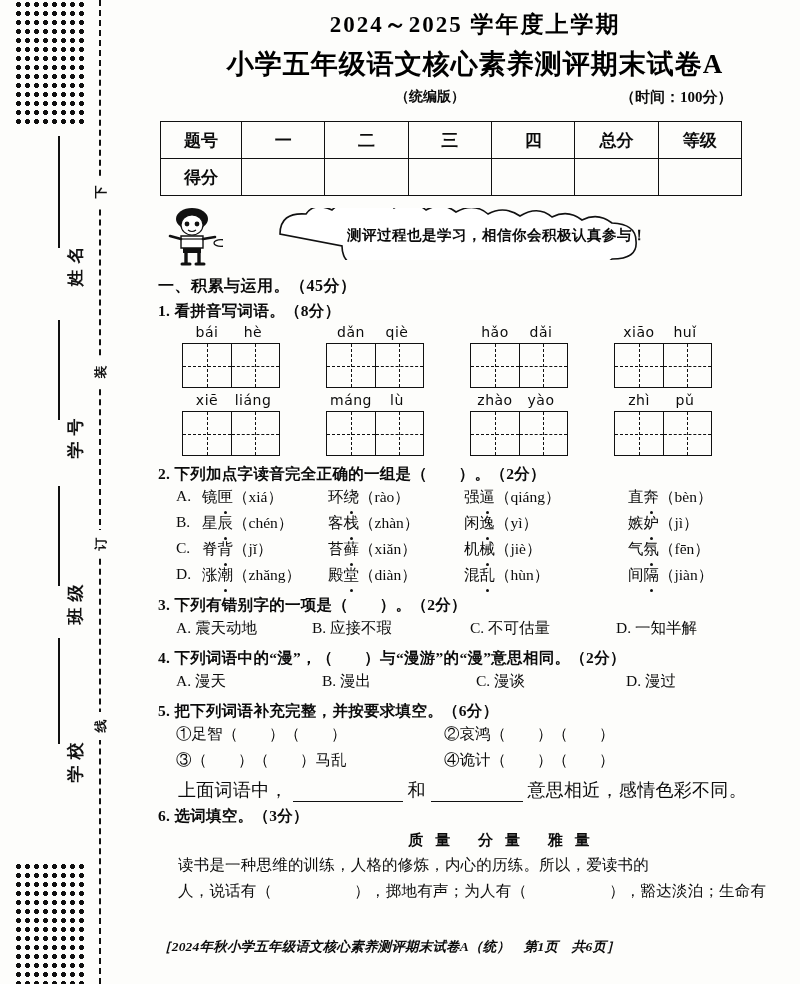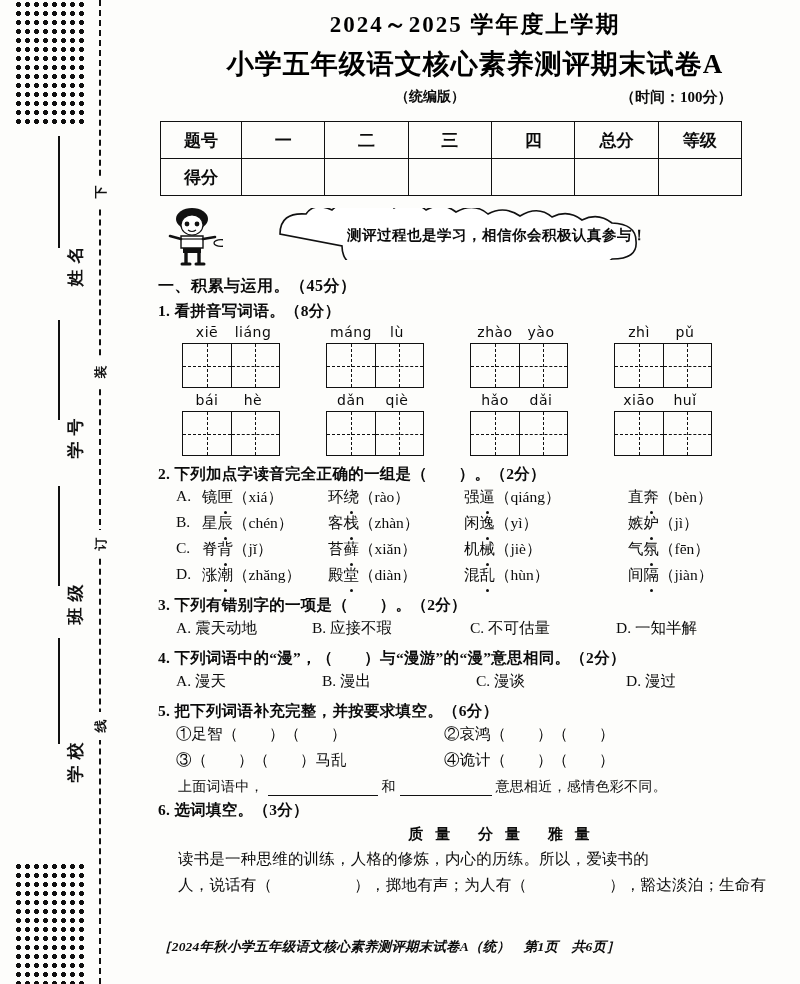--- a/index.html
+++ b/index.html
@@ -82,21 +82,21 @@
   .bubbletext{
     position:absolute;left:132px;top:22px;width:430px;text-align:center;
     font-size:14.5px;font-weight:700;letter-spacing:.5px;
     font-family:"Liberation Serif","DejaVu Serif",serif;
   }
 
   .secttitle{
     font-size:16px;font-weight:700;margin:2px 0 3px 8px;letter-spacing:.5px;
   }
   .q{font-size:15.5px;font-weight:700;margin:4px 0 2px 8px;letter-spacing:.3px;}
-  .qbody{font-size:14px;margin-left:28px;letter-spacing:.3px;}
+  .qbody{font-size:18px;margin-left:28px;letter-spacing:.3px;}
 
   
   .pyrow{position:relative;height:68px;margin-left:10px;}
   .pygroup{position:absolute;top:0;}
   .pytext{
     font-family:"DejaVu Sans",sans-serif;font-size:14px;
     text-align:center;width:96px;letter-spacing:.5px;height:19px;
   }
   .pytext b{font-weight:400;display:inline-block;width:46px;}
   .grid{display:flex;width:96px;height:43px;border:1.7px solid #111;}
@@ -245,87 +245,87 @@
     <div class="secttitle">一、积累与运用。（45分）</div>
 
     <div class="q">
       <span>1.</span>
       <span>看拼音写词语。（8分）</span>
     </div>
 
     <div class="pyrow">
       <div class="pygroup" style="left:22px;">
         <div class="pytext">
-          <b>xiē</b><b>liáng</b>
+          <b>bái</b><b>hè</b>
         </div>
         <div class="grid">
             <div class="cell"></div>
             <div class="cell"></div>
           </div>
       </div>
       <div class="pygroup" style="left:166px;">
         <div class="pytext">
-          <b>máng</b><b>lù</b>
+          <b>dǎn</b><b>qiè</b>
         </div>
         <div class="grid">
             <div class="cell"></div>
             <div class="cell"></div>
           </div>
       </div>
       <div class="pygroup" style="left:310px;">
         <div class="pytext">
-          <b>zhào</b><b>yào</b>
+          <b>hǎo</b><b>dǎi</b>
         </div>
         <div class="grid">
             <div class="cell"></div>
             <div class="cell"></div>
           </div>
       </div>
       <div class="pygroup" style="left:454px;">
         <div class="pytext">
-          <b>zhì</b><b>pǔ</b>
+          <b>xiāo</b><b>huǐ</b>
         </div>
         <div class="grid">
             <div class="cell"></div>
             <div class="cell"></div>
           </div>
       </div>
     </div>
 
     <div class="pyrow">
       <div class="pygroup" style="left:22px;">
         <div class="pytext">
-          <b>bái</b><b>hè</b>
+          <b>xiē</b><b>liáng</b>
         </div>
         <div class="grid">
             <div class="cell"></div>
             <div class="cell"></div>
           </div>
       </div>
       <div class="pygroup" style="left:166px;">
         <div class="pytext">
-          <b>dǎn</b><b>qiè</b>
+          <b>máng</b><b>lù</b>
         </div>
         <div class="grid">
             <div class="cell"></div>
             <div class="cell"></div>
           </div>
       </div>
       <div class="pygroup" style="left:310px;">
         <div class="pytext">
-          <b>hǎo</b><b>dǎi</b>
+          <b>zhào</b><b>yào</b>
         </div>
         <div class="grid">
             <div class="cell"></div>
             <div class="cell"></div>
           </div>
       </div>
       <div class="pygroup" style="left:454px;">
         <div class="pytext">
-          <b>xiāo</b><b>huǐ</b>
+          <b>zhì</b><b>pǔ</b>
         </div>
         <div class="grid">
             <div class="cell"></div>
             <div class="cell"></div>
           </div>
       </div>
     </div>
 
     <div class="q">
       <span>2.</span>

